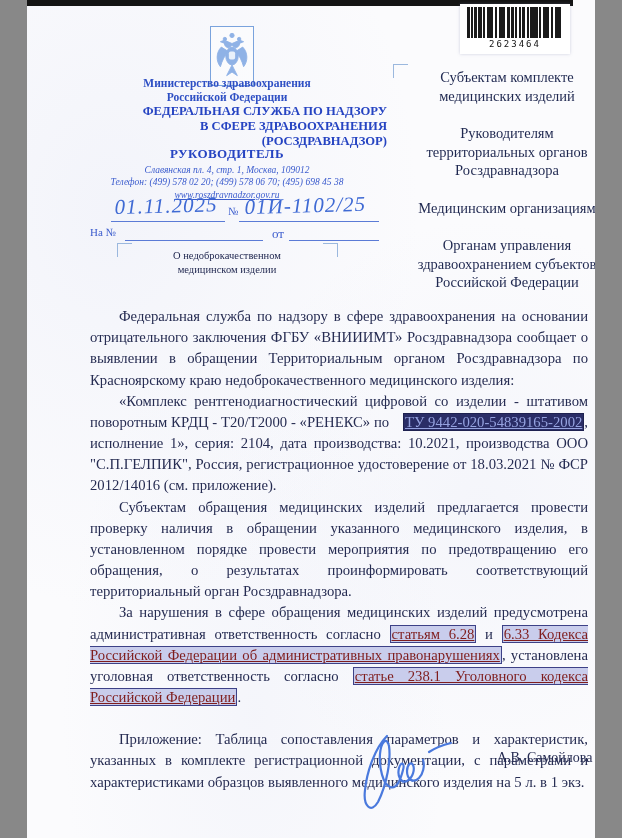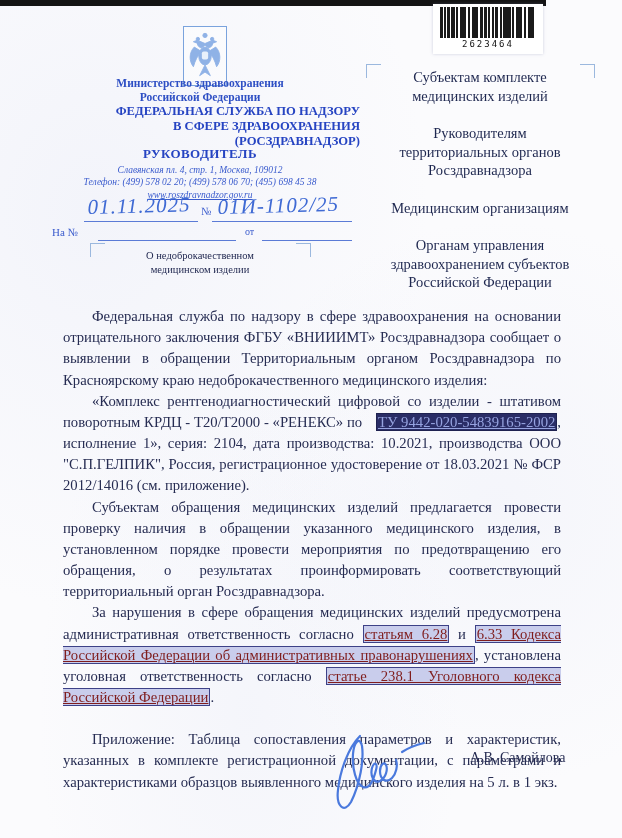--- a/index.html
+++ b/index.html
@@ -1,17 +1,17 @@
 <!DOCTYPE html>
 <html><head>
 <meta charset="utf-8">
 <style>
   html,body{margin:0;padding:0;background:#888;}
   .page{
-    position:relative;width:622px;height:838px;margin:0 auto;
+    position:relative;width:568px;height:838px;margin:0 auto;
     background-color:#fbfbfd;
     background-image:
       radial-gradient(ellipse at 15% 25%, rgba(205,212,238,.18), transparent 45%),
       radial-gradient(ellipse at 80% 60%, rgba(205,212,238,.14), transparent 40%),
       radial-gradient(ellipse at 40% 85%, rgba(205,212,238,.14), transparent 40%);
     font-family:"Liberation Serif", serif;
     overflow:hidden;
   }
   .abs{position:absolute;}
   .pre{white-space:pre-line;}
@@ -44,23 +44,23 @@
 
   .hand{font-style:italic;color:#3f6ad4;font-size:21px;letter-spacing:1px;
     transform:rotate(-1.5deg);transform-origin:left bottom;}
   .hw-date{left:88px;top:195px;}
   .hw-num{left:218px;top:195px;}
   .rule{height:1px;background:#5b7bd6;}
   .rule-date{left:84px;top:221px;width:114px;}
   .rule-num{left:212px;top:221px;width:140px;}
   .no-sign{left:201px;top:205px;font-size:11px;color:#3a5bcd;}
 
-  .reply-label{left:52px;top:226px;font-size:11px;color:#3a5bcd;}
+  .reply-label{left:63px;top:226px;font-size:11px;color:#3a5bcd;}
   .rule-reply1{left:98px;top:240px;width:138px;}
-  .from-label{left:245px;top:226px;font-size:10px;color:#3a5bcd;}
+  .from-label{left:245px;top:226px;font-size:13px;color:#3a5bcd;}
   .rule-reply2{left:262px;top:240px;width:90px;}
 
   .corner{width:14px;height:13px;}
   .corner-tl{border-top:1px solid #9bb8de;border-left:1px solid #9bb8de;}
   .corner-tr{border-top:1px solid #9bb8de;border-right:1px solid #9bb8de;}
   .subj-tl{left:90px;top:243px;}
   .subj-tr{left:296px;top:243px;}
   .subject{left:85px;top:249px;width:230px;text-align:center;
     font-size:10.5px;line-height:1.35;color:#232a52;}
 

